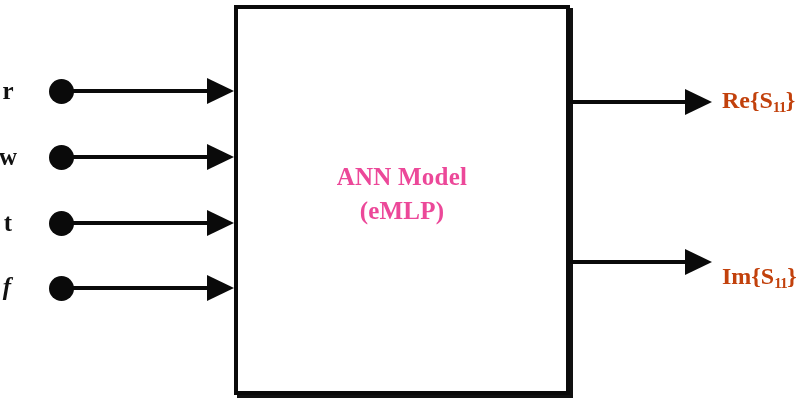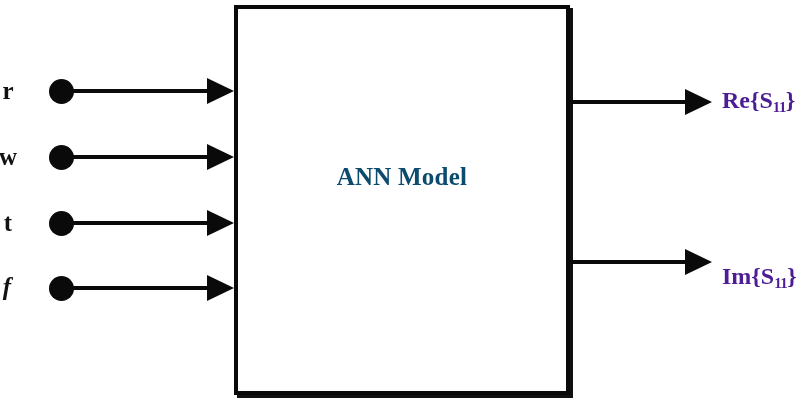--- a/index.html
+++ b/index.html
@@ -30,21 +30,21 @@
   }
   .model-text {
     position: absolute;
     left: 234px;
     top: 160px;
     width: 336px;
     text-align: center;
     font-weight: bold;
     font-size: 25px;
     line-height: 34px;
-    color: #0c4a6e;
+    color: #ec4899;
     letter-spacing: 0.2px;
   }
 
   
   .in-label {
     position: absolute;
     font-weight: bold;
     font-size: 25px;
     color: #111111;
     line-height: 1;
@@ -79,40 +79,41 @@
   
   .out-line {
     position: absolute;
     height: 4px;
     background: #0a0a0a;
   }
   .out-label {
     position: absolute;
     font-weight: bold;
     font-size: 24px;
-    color: #4c1d95;
+    color: #c2410c;
     white-space: nowrap;
     line-height: 1;
   }
   .out-label sub {
     font-size: 0.62em;
     vertical-align: baseline;
     position: relative;
     top: 0.28em;
     letter-spacing: -0.5px;
   }
 </style>
 </head>
 <body>
 
 <div id="canvas">
 
   <div class="model-box"></div>
   <div class="model-text">
     <div>ANN Model</div>
+    <div>(eMLP)</div>
   </div>
 
   <div class="in-label" style="left:-7px; top:78px;">r</div>
   <div class="node-dot" style="left:49px; top:79px;"></div>
   <div class="in-line" style="left:73px; top:89px; width:138px;"></div>
   <div class="arrow-head" style="left:207px; top:78px;"></div>
 
   <div class="in-label" style="left:-7px; top:144px;">w</div>
   <div class="node-dot" style="left:49px; top:145px;"></div>
   <div class="in-line" style="left:73px; top:155px; width:138px;"></div>

